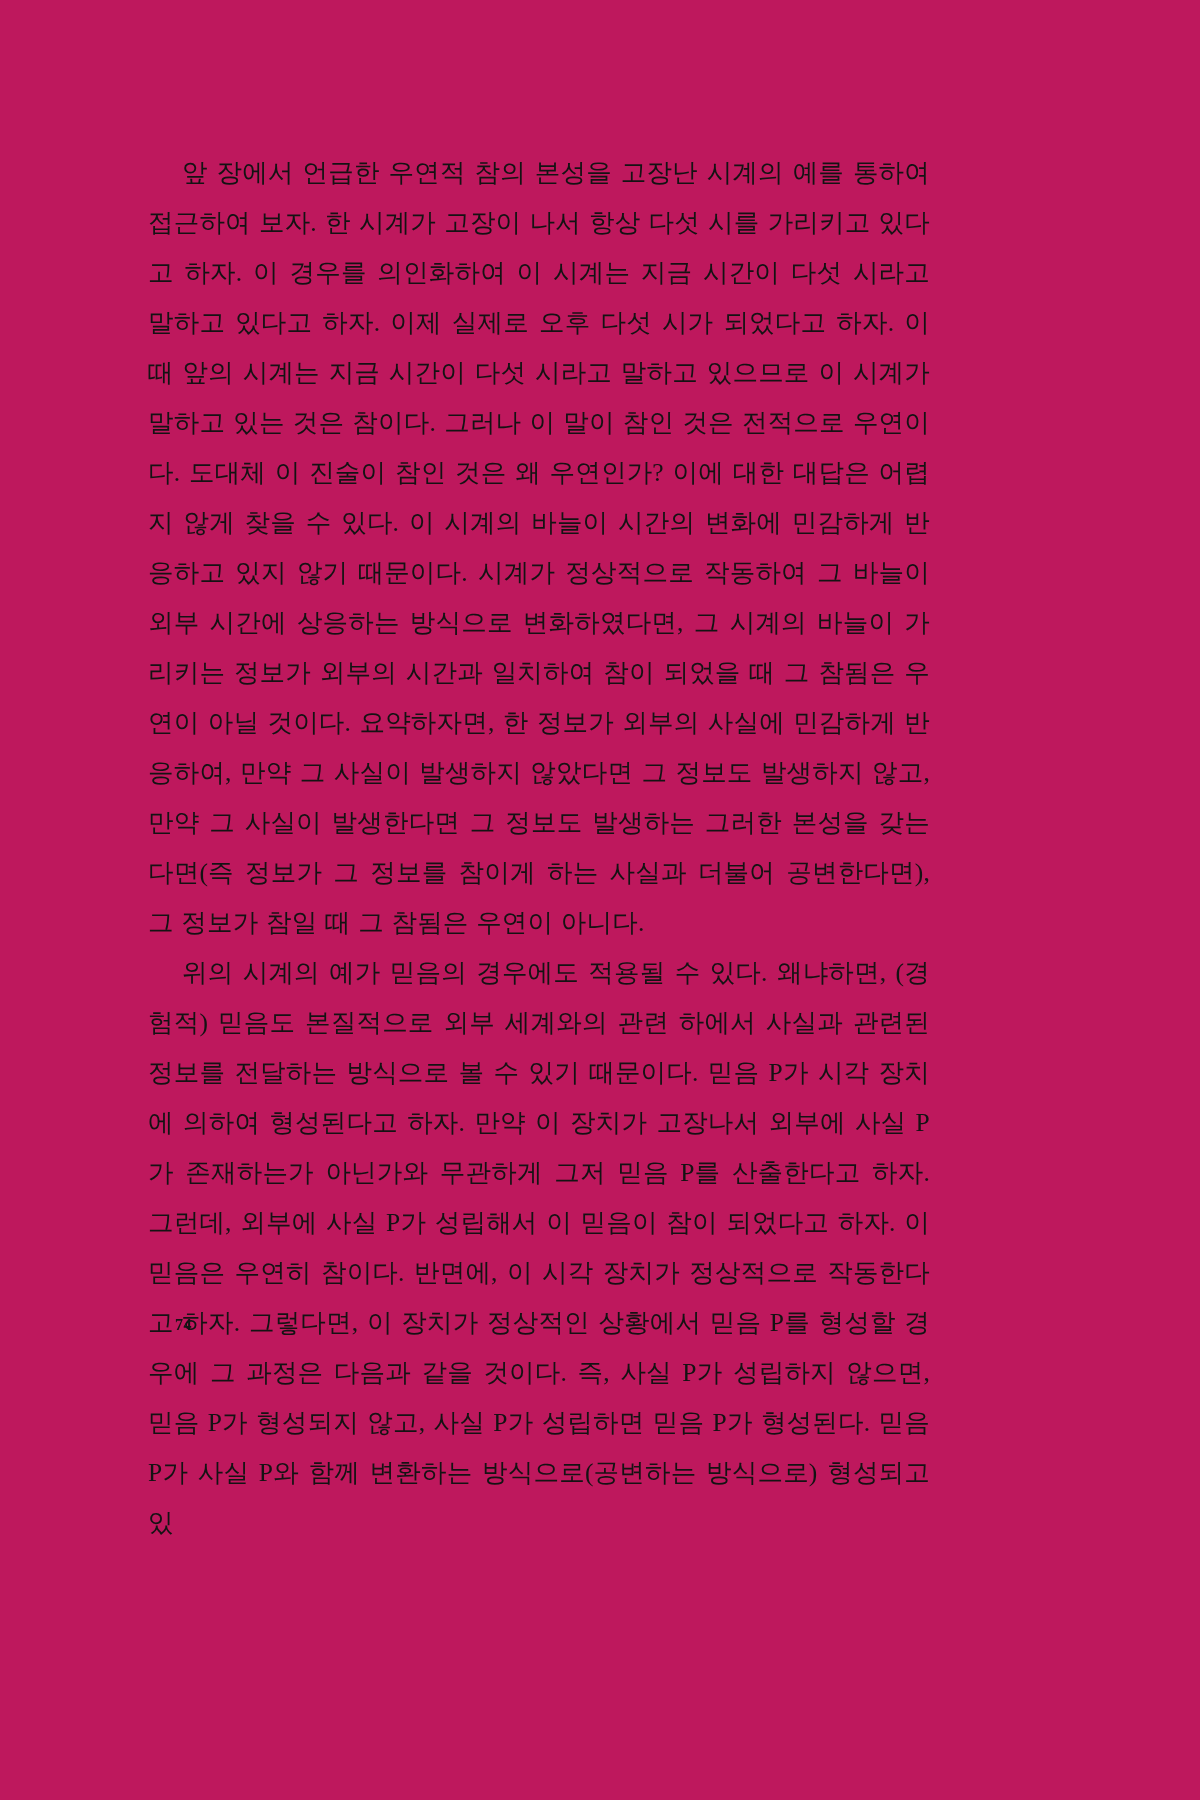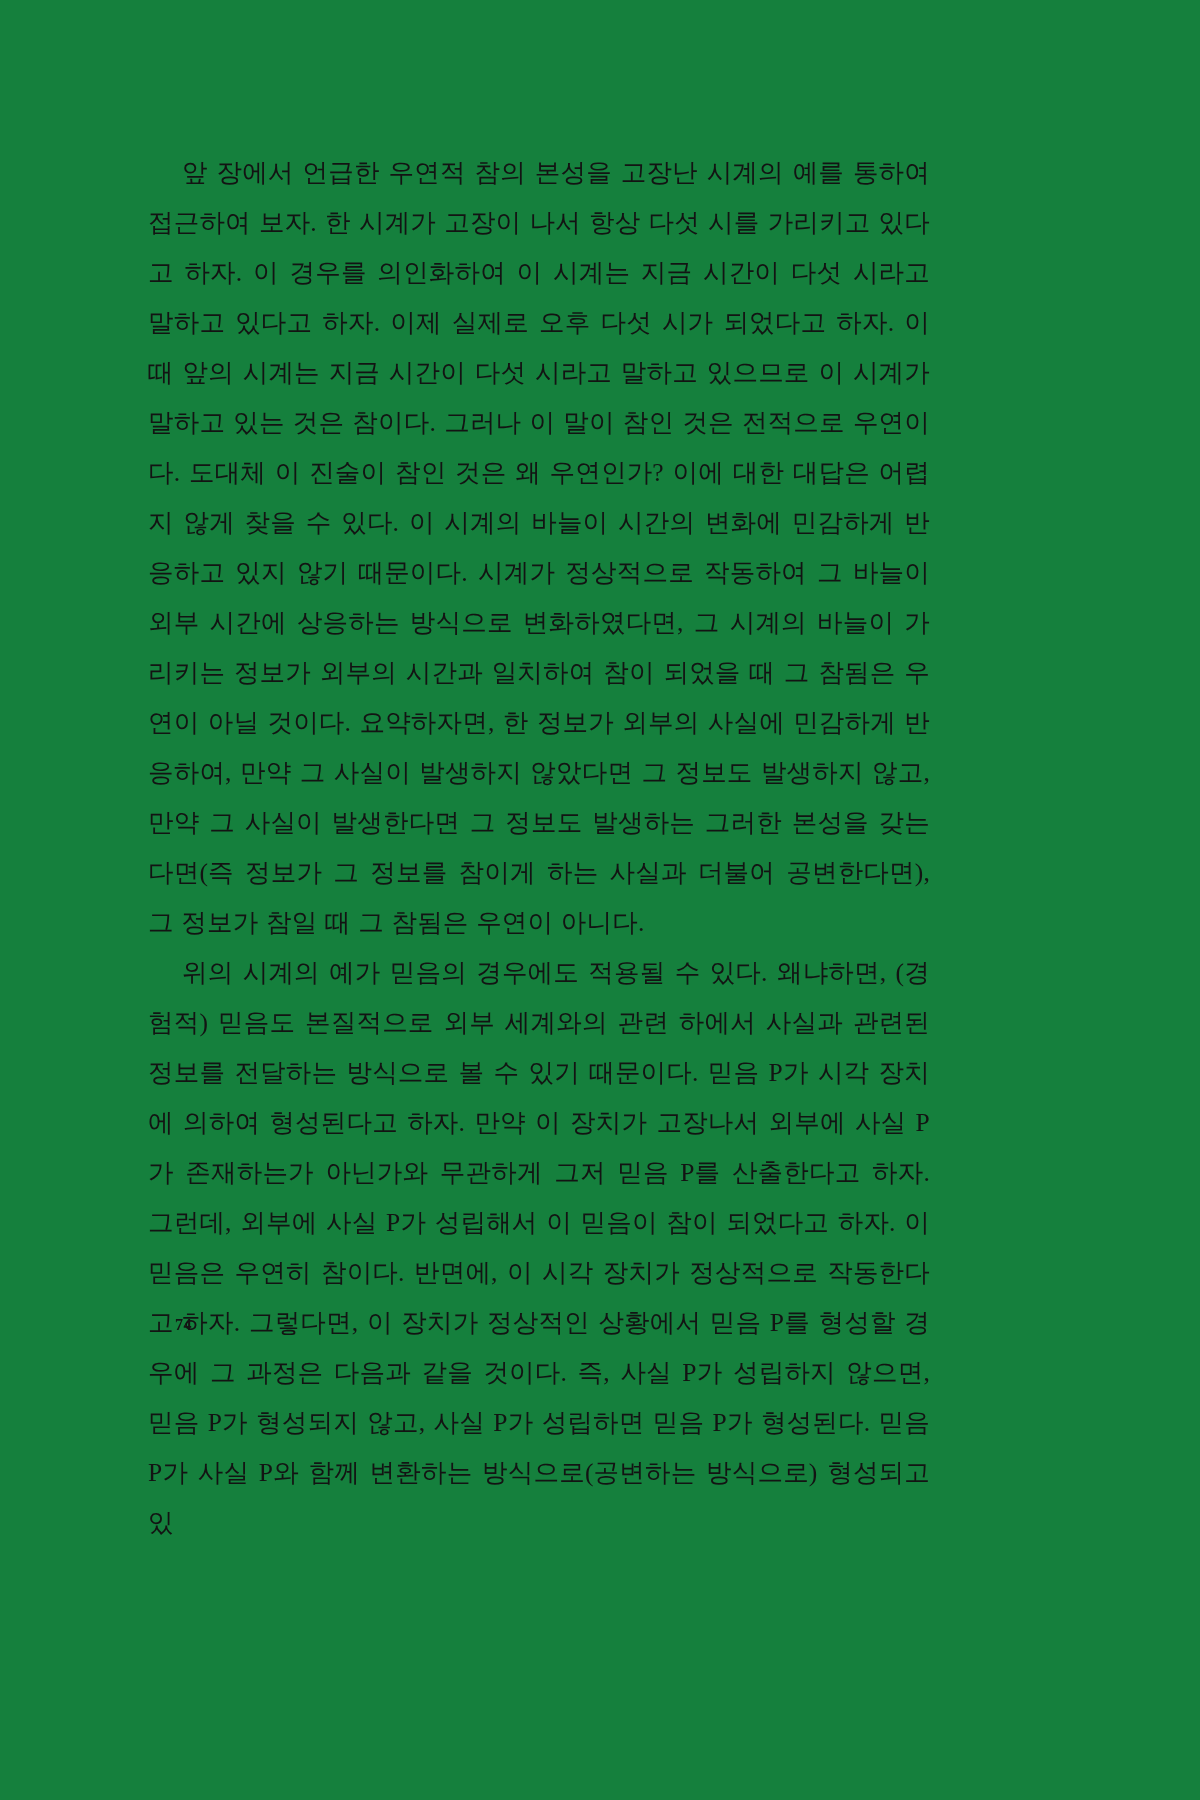--- a/index.html
+++ b/index.html
@@ -14,21 +14,21 @@
     color: #131313;
     position: relative;
     overflow: hidden;
   }
   .page {
     position: absolute;
     left: 0;
     top: 0;
     width: 1200px;
     height: 1800px;
-    background: #15803d;
+    background: #be185d;
   }
   .text-column {
     position: absolute;
     left: 148px;
     top: 148px;
     width: 782px;
   }
   .para {
     margin: 0;
     font-size: 25.5px;

